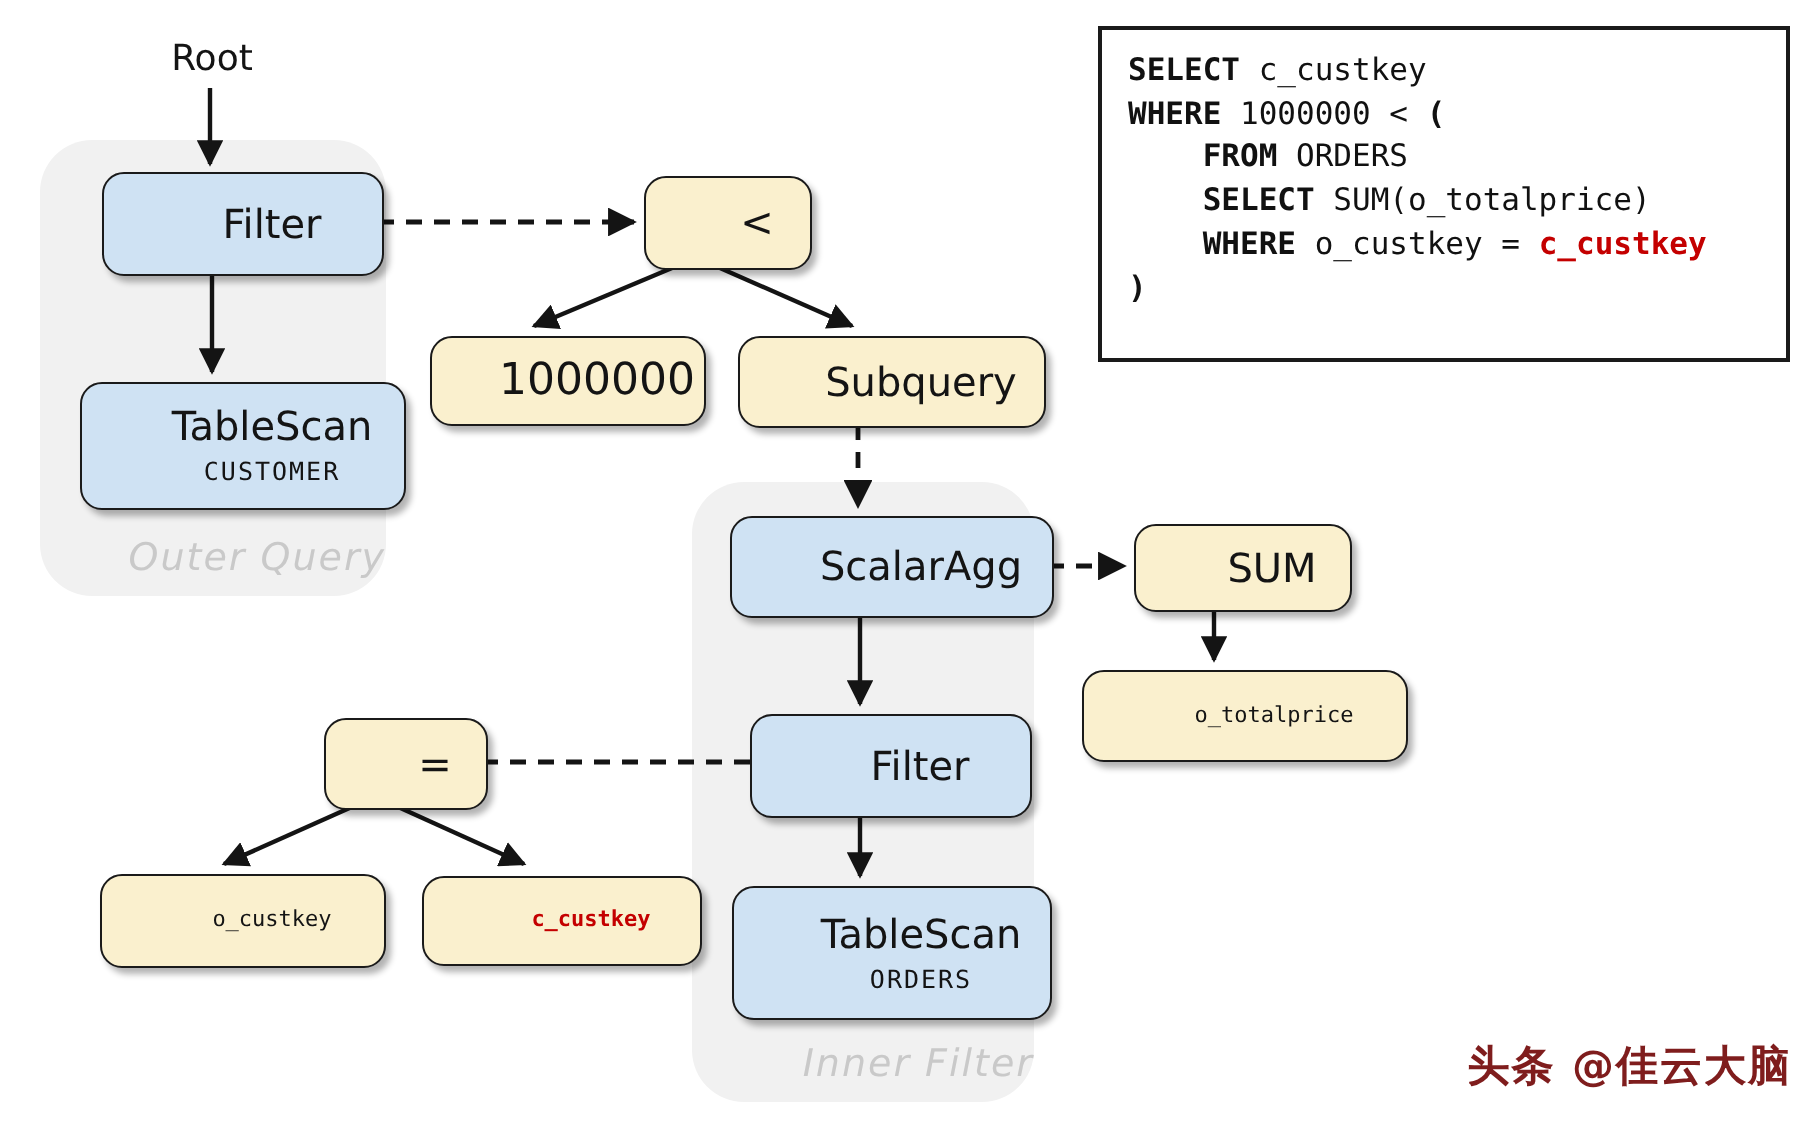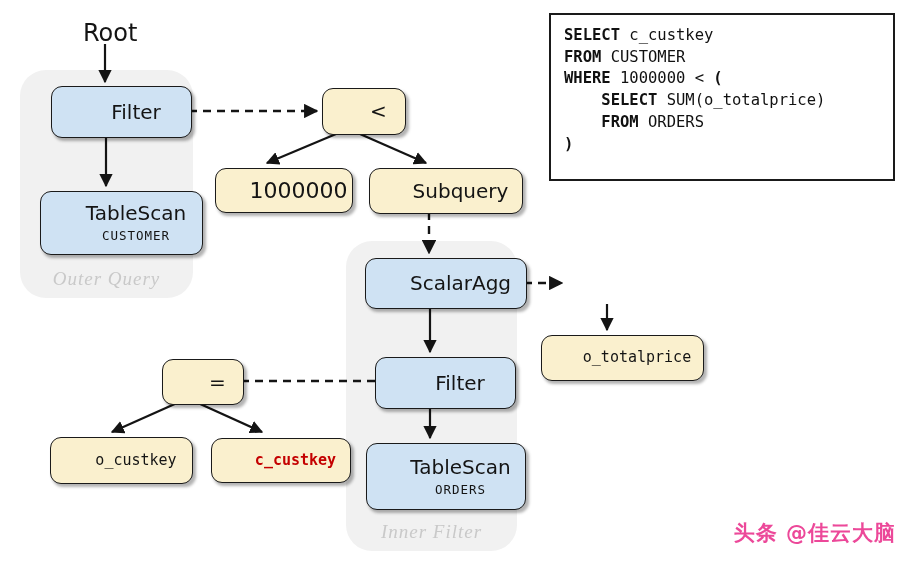--- a/index.html
+++ b/index.html
@@ -13,64 +13,64 @@
   html,body{margin:0;padding:0;background:#ffffff;}
   .canvas{
     position:relative;width:908px;height:568px;background:#ffffff;overflow:hidden;
     font-family:"DejaVu Sans","Liberation Sans",sans-serif;color:#141414;
   }
   
   .group{
     position:absolute;background:var(--group-bg);border-radius:26px;z-index:1;
   }
   .group-label{
-    position:absolute;bottom:8px;left:0;width:100%;text-align:center;
-    font-style:italic;font-size:19px;color:var(--group-label);letter-spacing:1px;font-family:Liberation Serif, serif;
+    position:absolute;bottom:8px;left:0;width:100%;text-align:right;
+    font-style:italic;font-size:19px;color:var(--group-label);letter-spacing:1px;
   }
   
   svg.arrows{position:absolute;left:0;top:0;z-index:5;pointer-events:none;}
   .solid{stroke:#141414;stroke-width:2.2;fill:none;}
   .dashed{stroke:#141414;stroke-width:2.4;stroke-dasharray:8 6;fill:none;}
   
   .node{
     position:absolute;z-index:10;display:flex;flex-direction:column;
     align-items:center;justify-content:center;
     border:1.7px solid var(--node-border);border-radius:11px;
     box-shadow:2.5px 3px 3px rgba(0,0,0,0.30);
     font-size:20px;line-height:1.15;text-align:center;padding-left:29px;
   }
   .blue{background:var(--node-blue);}
   .yellow{background:var(--node-yellow);}
   .node .sub{
     font-family:"DejaVu Sans Mono","Liberation Mono",monospace;
     font-size:12.5px;letter-spacing:1px;margin-top:4px;
   }
-  .mono-label{font-family:"DejaVu Sans Mono","Liberation Mono",monospace;font-size:15px;}
+  .mono-label{font-family:"DejaVu Sans Mono","Liberation Mono",monospace;font-size:11px;}
   .red-label{color:var(--accent-red);font-weight:700;}
   .const-label{font-size:22px;}
   
   .root-label{
     position:absolute;left:83px;top:19px;width:46px;text-align:center;
-    font-size:24px;z-index:10;
+    font-size:18px;z-index:10;
   }
   
   .sqlbox{
     position:absolute;left:549px;top:13px;width:346px;height:168px;
     border:2px solid #1a1a1a;background:#ffffff;box-sizing:border-box;z-index:10;
     padding:10px 0 16px 13px;
     font-family:"DejaVu Sans Mono","Liberation Mono",monospace;
     font-size:15.5px;line-height:21.7px;color:#111;
   }
   .sql-line{white-space:pre;}
   .sql-kw{font-weight:700;}
   .sql-red{font-weight:700;color:var(--accent-red);}
   
   .watermark{
     position:absolute;left:706px;top:519px;width:190px;text-align:right;z-index:10;
-    font-size:21px;font-weight:700;color:#ec4899;letter-spacing:1px;
+    font-size:21px;font-weight:700;color:#7f1d1d;letter-spacing:1px;
     text-shadow:1px 1px 0 #ffffff;
   }
 </style>
 </head>
 <body>
 
 <div class="canvas">
 
   <div class="group" style="left:20px;top:70px;width:173px;height:228px">
     <span class="group-label">Outer Query</span>
@@ -120,20 +120,23 @@
   </div>
 
   <div class="node blue" style="left:365px;top:258px;width:131px;height:49px">
     <span>ScalarAgg</span>
   </div>
 
   <div class="node yellow" style="left:369px;top:168px;width:123px;height:44px">
     <span>Subquery</span>
   </div>
 
+  <div class="node yellow" style="left:567px;top:262px;width:78px;height:42px">
+    <span>SUM</span>
+  </div>
 
   <div class="node yellow" style="left:541px;top:335px;width:132px;height:44px">
     <span class="mono-label">o_totalprice</span>
   </div>
 
   <div class="node blue" style="left:375px;top:357px;width:110px;height:50px">
     <span>Filter</span>
   </div>
 
   <div class="node yellow" style="left:162px;top:359px;width:51px;height:44px">
@@ -149,23 +152,23 @@
   </div>
 
   <div class="node blue" style="left:366px;top:443px;width:129px;height:65px">
     <span>TableScan</span>
     <span class="sub">ORDERS</span>
   </div>
 
   <div class="sqlbox">
     <div>
         <div class="sql-line"><span class="sql-kw">SELECT</span><span class="sql-plain"> c_custkey</span></div>
-        <div class="sql-line"><span class="sql-kw">FROM</span><span class="sql-plain"> CUSTOMER</span></div>
         <div class="sql-line"><span class="sql-kw">WHERE</span><span class="sql-plain"> 1000000 &lt; </span><span class="sql-kw">(</span></div>
+        <div class="sql-line"><span class="sql-plain">    </span><span class="sql-kw">FROM</span><span class="sql-plain"> ORDERS</span></div>
         <div class="sql-line"><span class="sql-plain">    </span><span class="sql-kw">SELECT</span><span class="sql-plain"> SUM(o_totalprice)</span></div>
-        <div class="sql-line"><span class="sql-plain">    </span><span class="sql-kw">FROM</span><span class="sql-plain"> ORDERS</span></div>
+        <div class="sql-line"><span class="sql-plain">    </span><span class="sql-kw">WHERE</span><span class="sql-plain"> o_custkey = </span><span class="sql-red">c_custkey</span></div>
         <div class="sql-line"><span class="sql-kw">)</span></div>
       </div>
   </div>
 
   <div class="watermark">头条 @佳云大脑</div>
 
 </div>
 
 </body></html>

